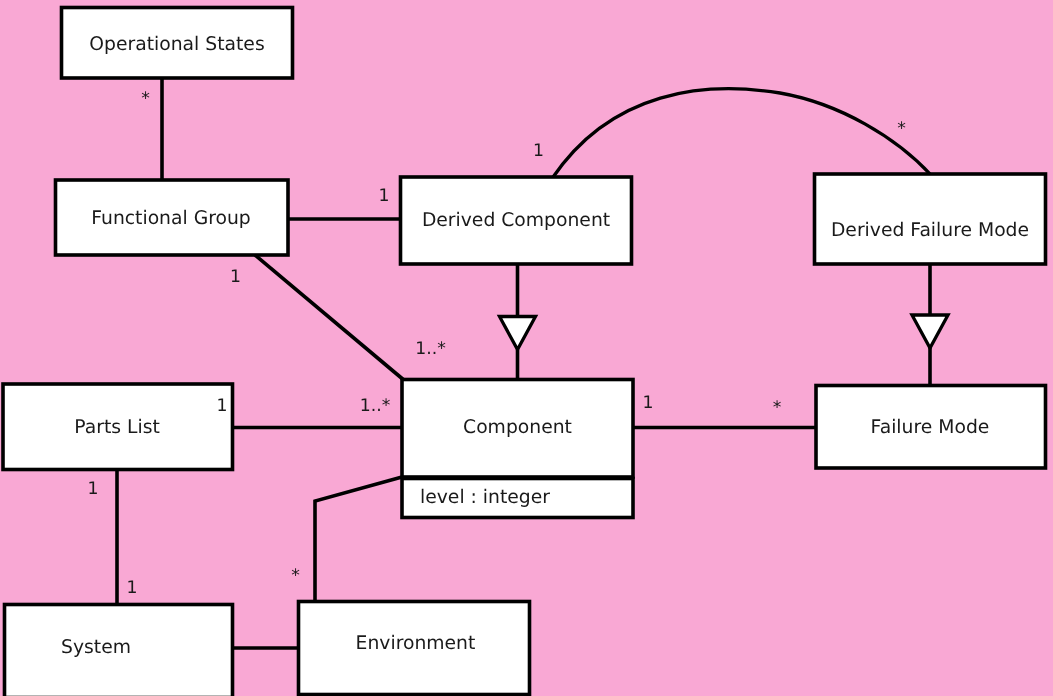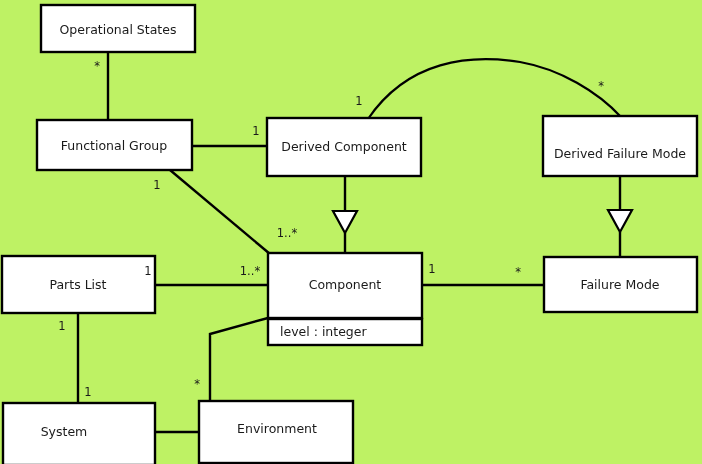--- a/index.html
+++ b/index.html
@@ -4,21 +4,21 @@
 <style>
   html, body {
     margin: 0;
     padding: 0;
     background: #ffffff;
   }
   #diagram-root {
     position: relative;
     width: 702px;
     height: 464px;
-    background: #bef264;
+    background: #f9a8d4;
     font-family: "DejaVu Sans", sans-serif;
     overflow: hidden;
   }
   svg#uml-canvas {
     display: block;
     width: 702px;
     height: 464px;
   }
   .cls-box {
     fill: #ffffff;

